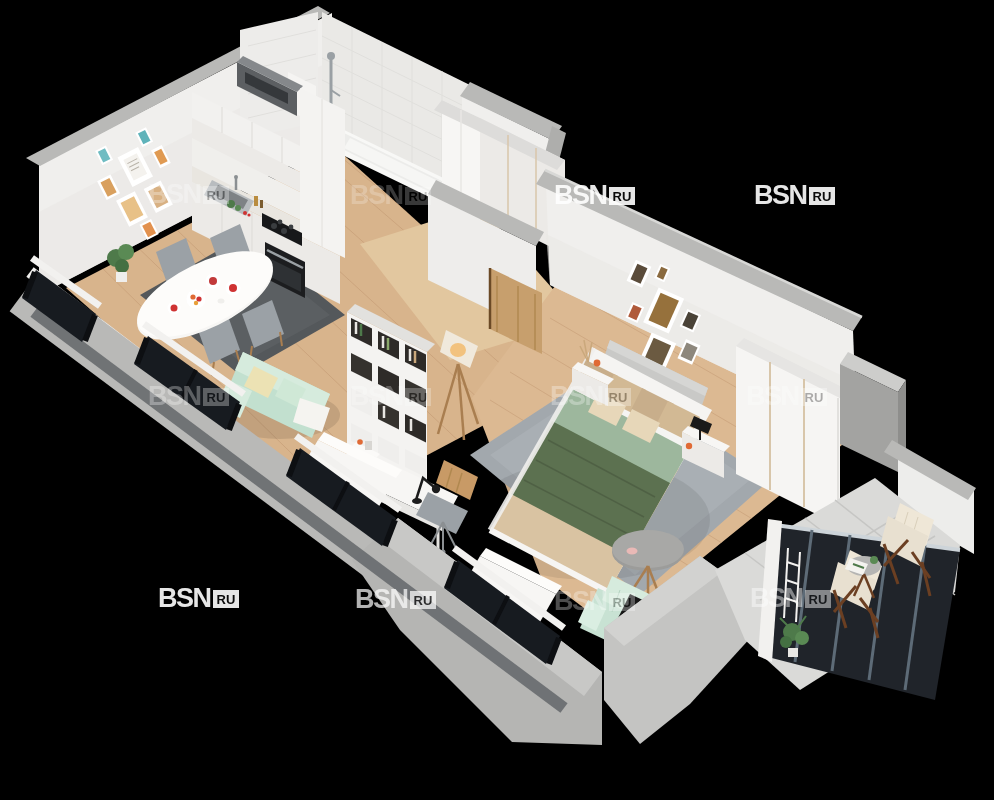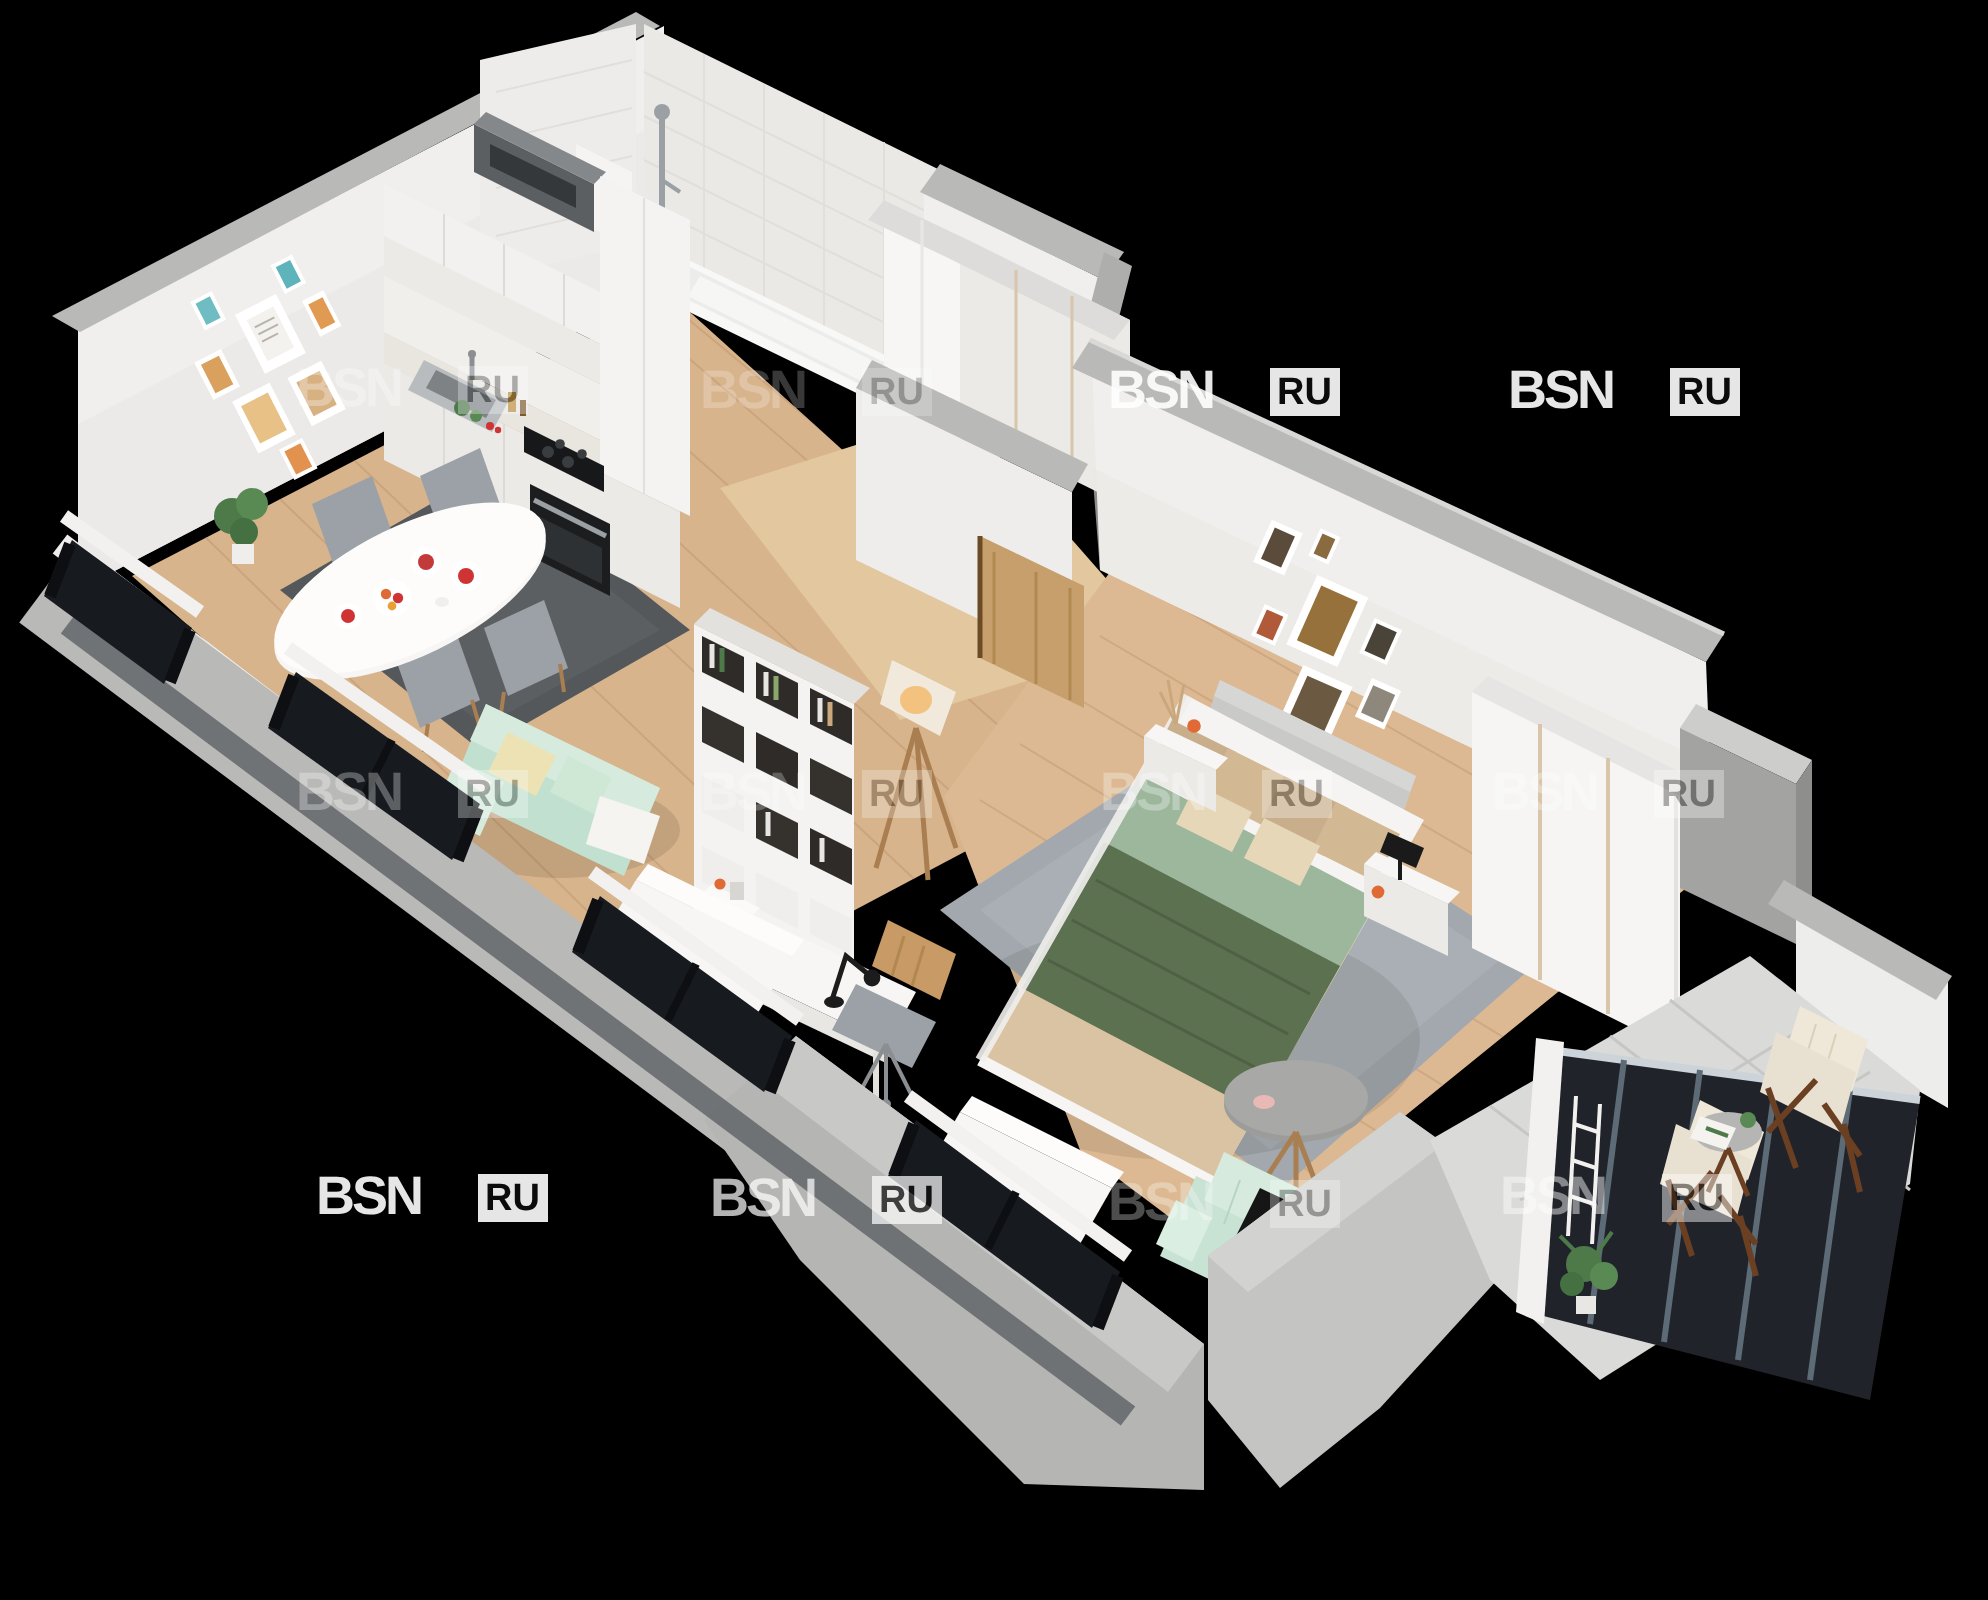--- a/index.html
+++ b/index.html
@@ -1,22 +1,22 @@
 <!DOCTYPE html>
 <html style="--bg: #000000; --wallTopLight: #cdcdcb; --wallTop: #b9b9b7; --wallSide: #a3a3a1; --wallFace: #f0efed; --wallFaceShade: #e3e2df; --tileWall: #edecea; --tileLine: #dfdedb; --floorWood: #d8b48c; --plank: #c29872; --floorHall: #e2c79f; --tileFloor: #dadad8; --tileFloorLine: #c6c6c4; --glass: #171b20; --frameBlack: #0d0f12; --steelBlue: #5d6b77; --railLight: #cdd4d9; --white: #f7f6f4; --counter: #e9e6e0; --appliance: #17181a; --steel: #b8bcbf; --rugDark: #54585b; --rugLight: #a2a8ad; --sofaMint: #c2e0cf; --mintLight: #d6ebdd; --pillowCream: #ece2b4; --bedGreen: #5c7150; --bedGreenDark: #4c5d42; --bedSage: #9db79d; --bedBeige: #d9c3a2; --pillowTan: #c8ae8b; --pillowBeige: #e7d7b9; --headboard: #c9c9c7; --oak: #c79f6d; --woodLeg: #a97e50; --darkWood: #6b3f22; --chairGray: #9ba1a6; --lampWarm: #f2c27e; --orange: #e06a35; --red: #cf3333; --plantGreen: #4e7a4a; --tableGray: #9c9c9a; --sillDark: #63666a; --wmWhite: #ffffff;"><head>
 <meta charset="utf-8">
 <style>
   html,body{margin:0;padding:0;background:#000;}
   #stage{position:relative;width:994px;height:800px;background:var(--bg,#000);overflow:hidden;
          font-family:"Liberation Sans",sans-serif;}
   #scene{position:absolute;left:0;top:0;}
   .wm{position:absolute;display:flex;align-items:center;white-space:nowrap;
-      font-family:"Liberation Sans",sans-serif;font-weight:bold;pointer-events:none;gap:26px;}
+      font-family:"Liberation Sans",sans-serif;font-weight:bold;pointer-events:none;}
   .wm .bsn{color:var(--wmWhite,#fff);font-size:27px;letter-spacing:-1.5px;line-height:1;}
-  .wm .ru{background:var(--wmWhite,#fff);color:#0d0d0d;font-size:19px;font-weight:bold;
+  .wm .ru{background:var(--wmWhite,#fff);color:#0d0d0d;font-size:13px;font-weight:bold;
           padding:3px 4px 2px 4px;margin-left:2px;letter-spacing:0;line-height:1;}
 </style>
 </head>
 <body>
 
 <div id="stage">
 <svg id="scene" width="994" height="800" viewBox="0 0 994 800">
   <defs>
     <clipPath id="clipKitchenFloor">
           <polygon points="66,288 336,148 584,372 320,512"></polygon>

